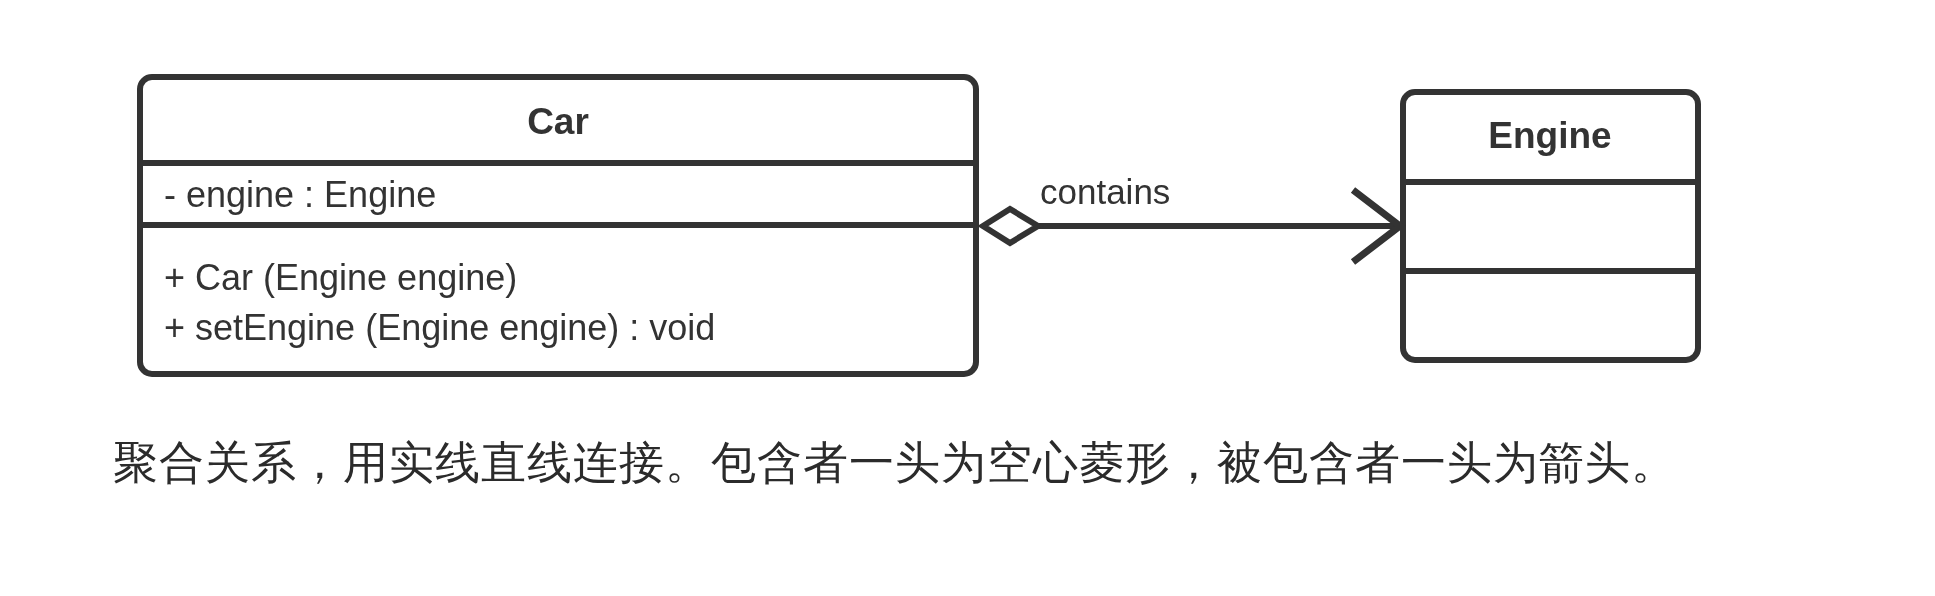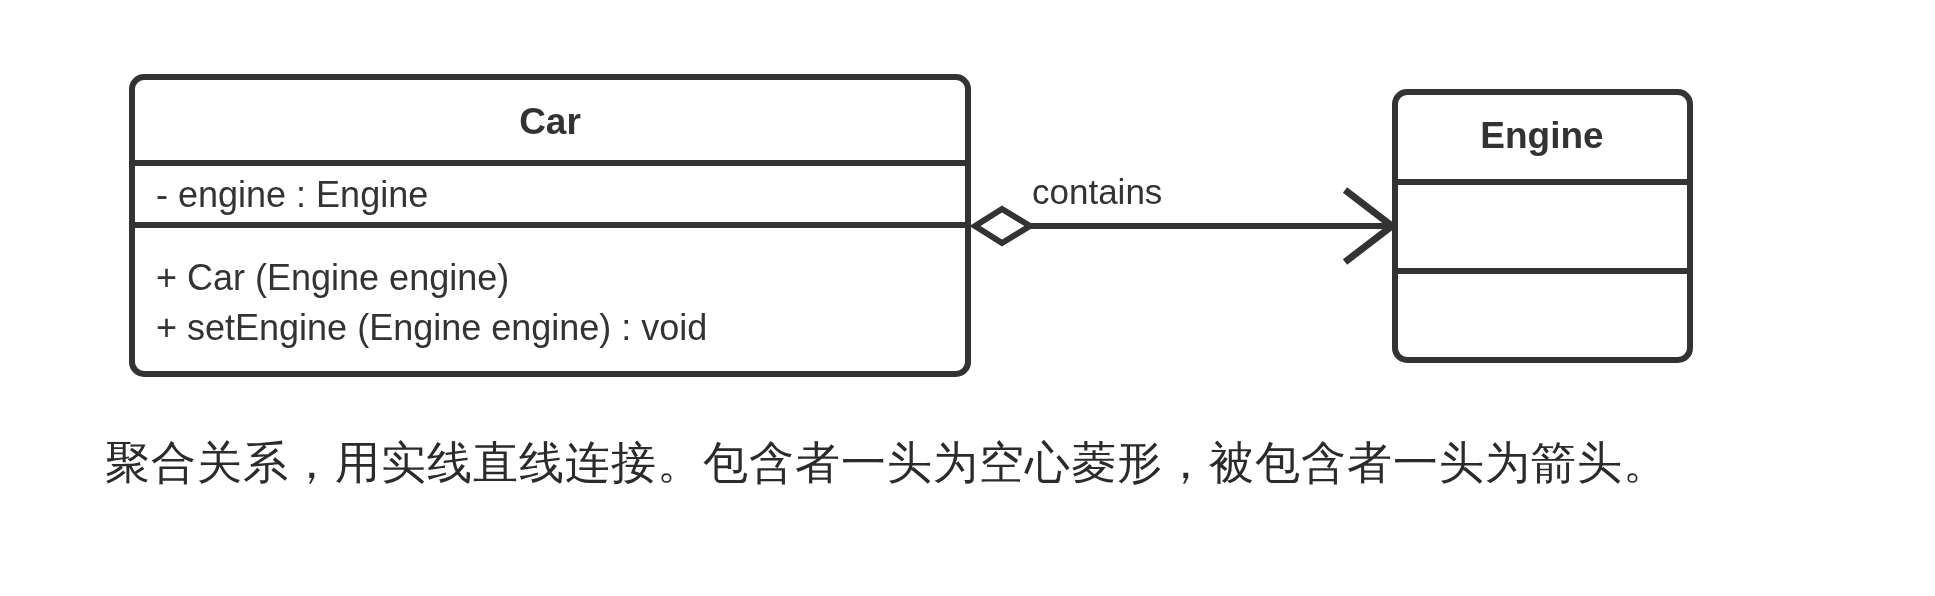--- a/index.html
+++ b/index.html
@@ -10,21 +10,21 @@
   body {
     width: 1935px;
     height: 596px;
     position: relative;
     overflow: hidden;
     font-family: "Liberation Sans", sans-serif;
     -webkit-font-smoothing: antialiased;
   }
   #canvas {
     position: absolute;
-    left: 0;
+    left: 8px;
     top: 0;
     width: 1648px;
     height: 596px;
   }
   .uml-svg {
     position: absolute;
     left: 0;
     top: 0;
     width: 1935px;
     height: 596px;

